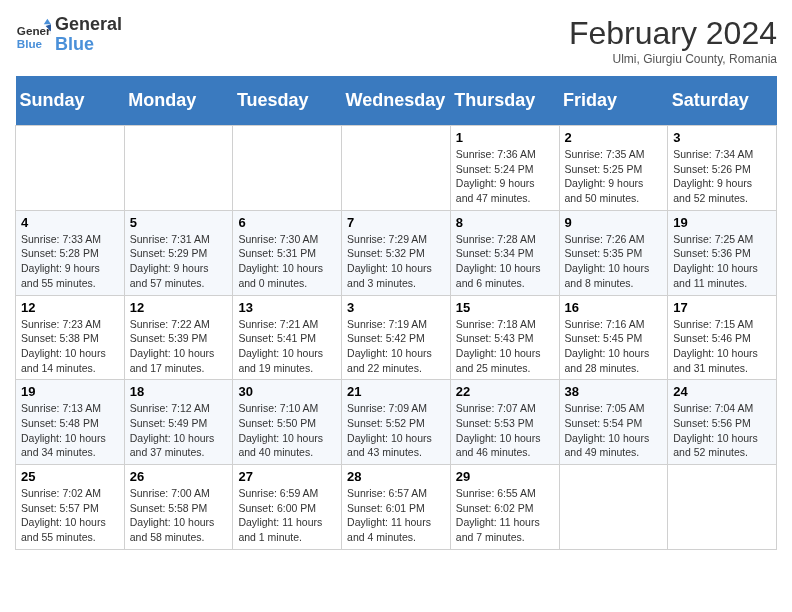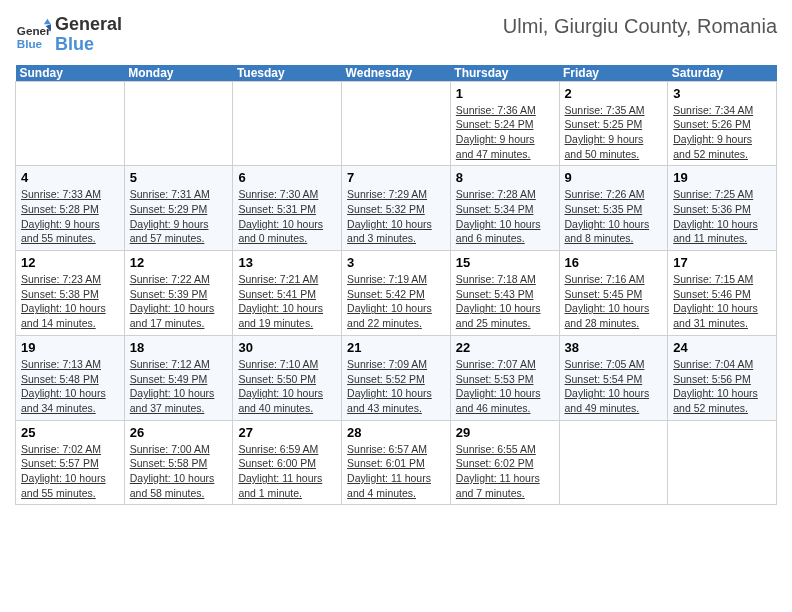--- a/index.html
+++ b/index.html
@@ -36,36 +36,36 @@
     }
     .title-section {
       text-align: right;
     }
     .main-title {
       font-size: 32px;
       color: #333;
       font-weight: normal;
     }
     .subtitle {
-      font-size: 20px;
+      font-size: 12px;
       color: #555;
       margin-left: 36px;
     }
     table {
       width: 100%;
       border-collapse: collapse;
       font-size: 11px;
     }
     th {
       background-color: #3a7abf;
       color: #fff;
-      padding: 1px 4px;
+      padding: 14px 4px;
       text-align: left;
       font-weight: bold;
-      font-size: 12px;
+      font-size: 18px;
     }
     td {
       border: 1px solid #d0d0d0;
       padding: 4px 5px;
       vertical-align: top;
       width: calc(100% / 7);
     }
     tr:nth-child(even) td {
       background-color: #f5f5f5;
     }
@@ -74,21 +74,20 @@
     }
     .day-num {
       font-weight: bold;
       font-size: 13px;
       margin-bottom: 2px;
     }
     .day-info {
       color: #333;
       line-height: 1.4;
       font-size: 10.5px;
-      text-decoration: underline;
     }
     td.empty {
       background-color: #fff;
     }
     tr.row-even td {
       background-color: #f5f8fc;
     }
   </style>
 </head>
 <body>
@@ -100,20 +99,21 @@
       <text x="2" y="34" font-size="13" font-weight="bold" fill="#4a90d9">Blue</text>
       <polygon points="32,8 40,8 36,2" fill="#4a90d9"></polygon>
       <polygon points="34,10 40,16 40,8" fill="#2a5a9f"></polygon>
     </svg>
     <div>
       <div class="logo-text">General</div>
       <div class="logo-text"><span>Blue</span></div>
     </div>
   </div>
   <div class="title-section">
+    <div class="main-title">February 2024</div>
     <div class="subtitle">Ulmi, Giurgiu County, Romania</div>
   </div>
 </div>
 
 <table>
   <thead>
     <tr>
     <th>Sunday</th>
         <th>Monday</th>
         <th>Tuesday</th>

